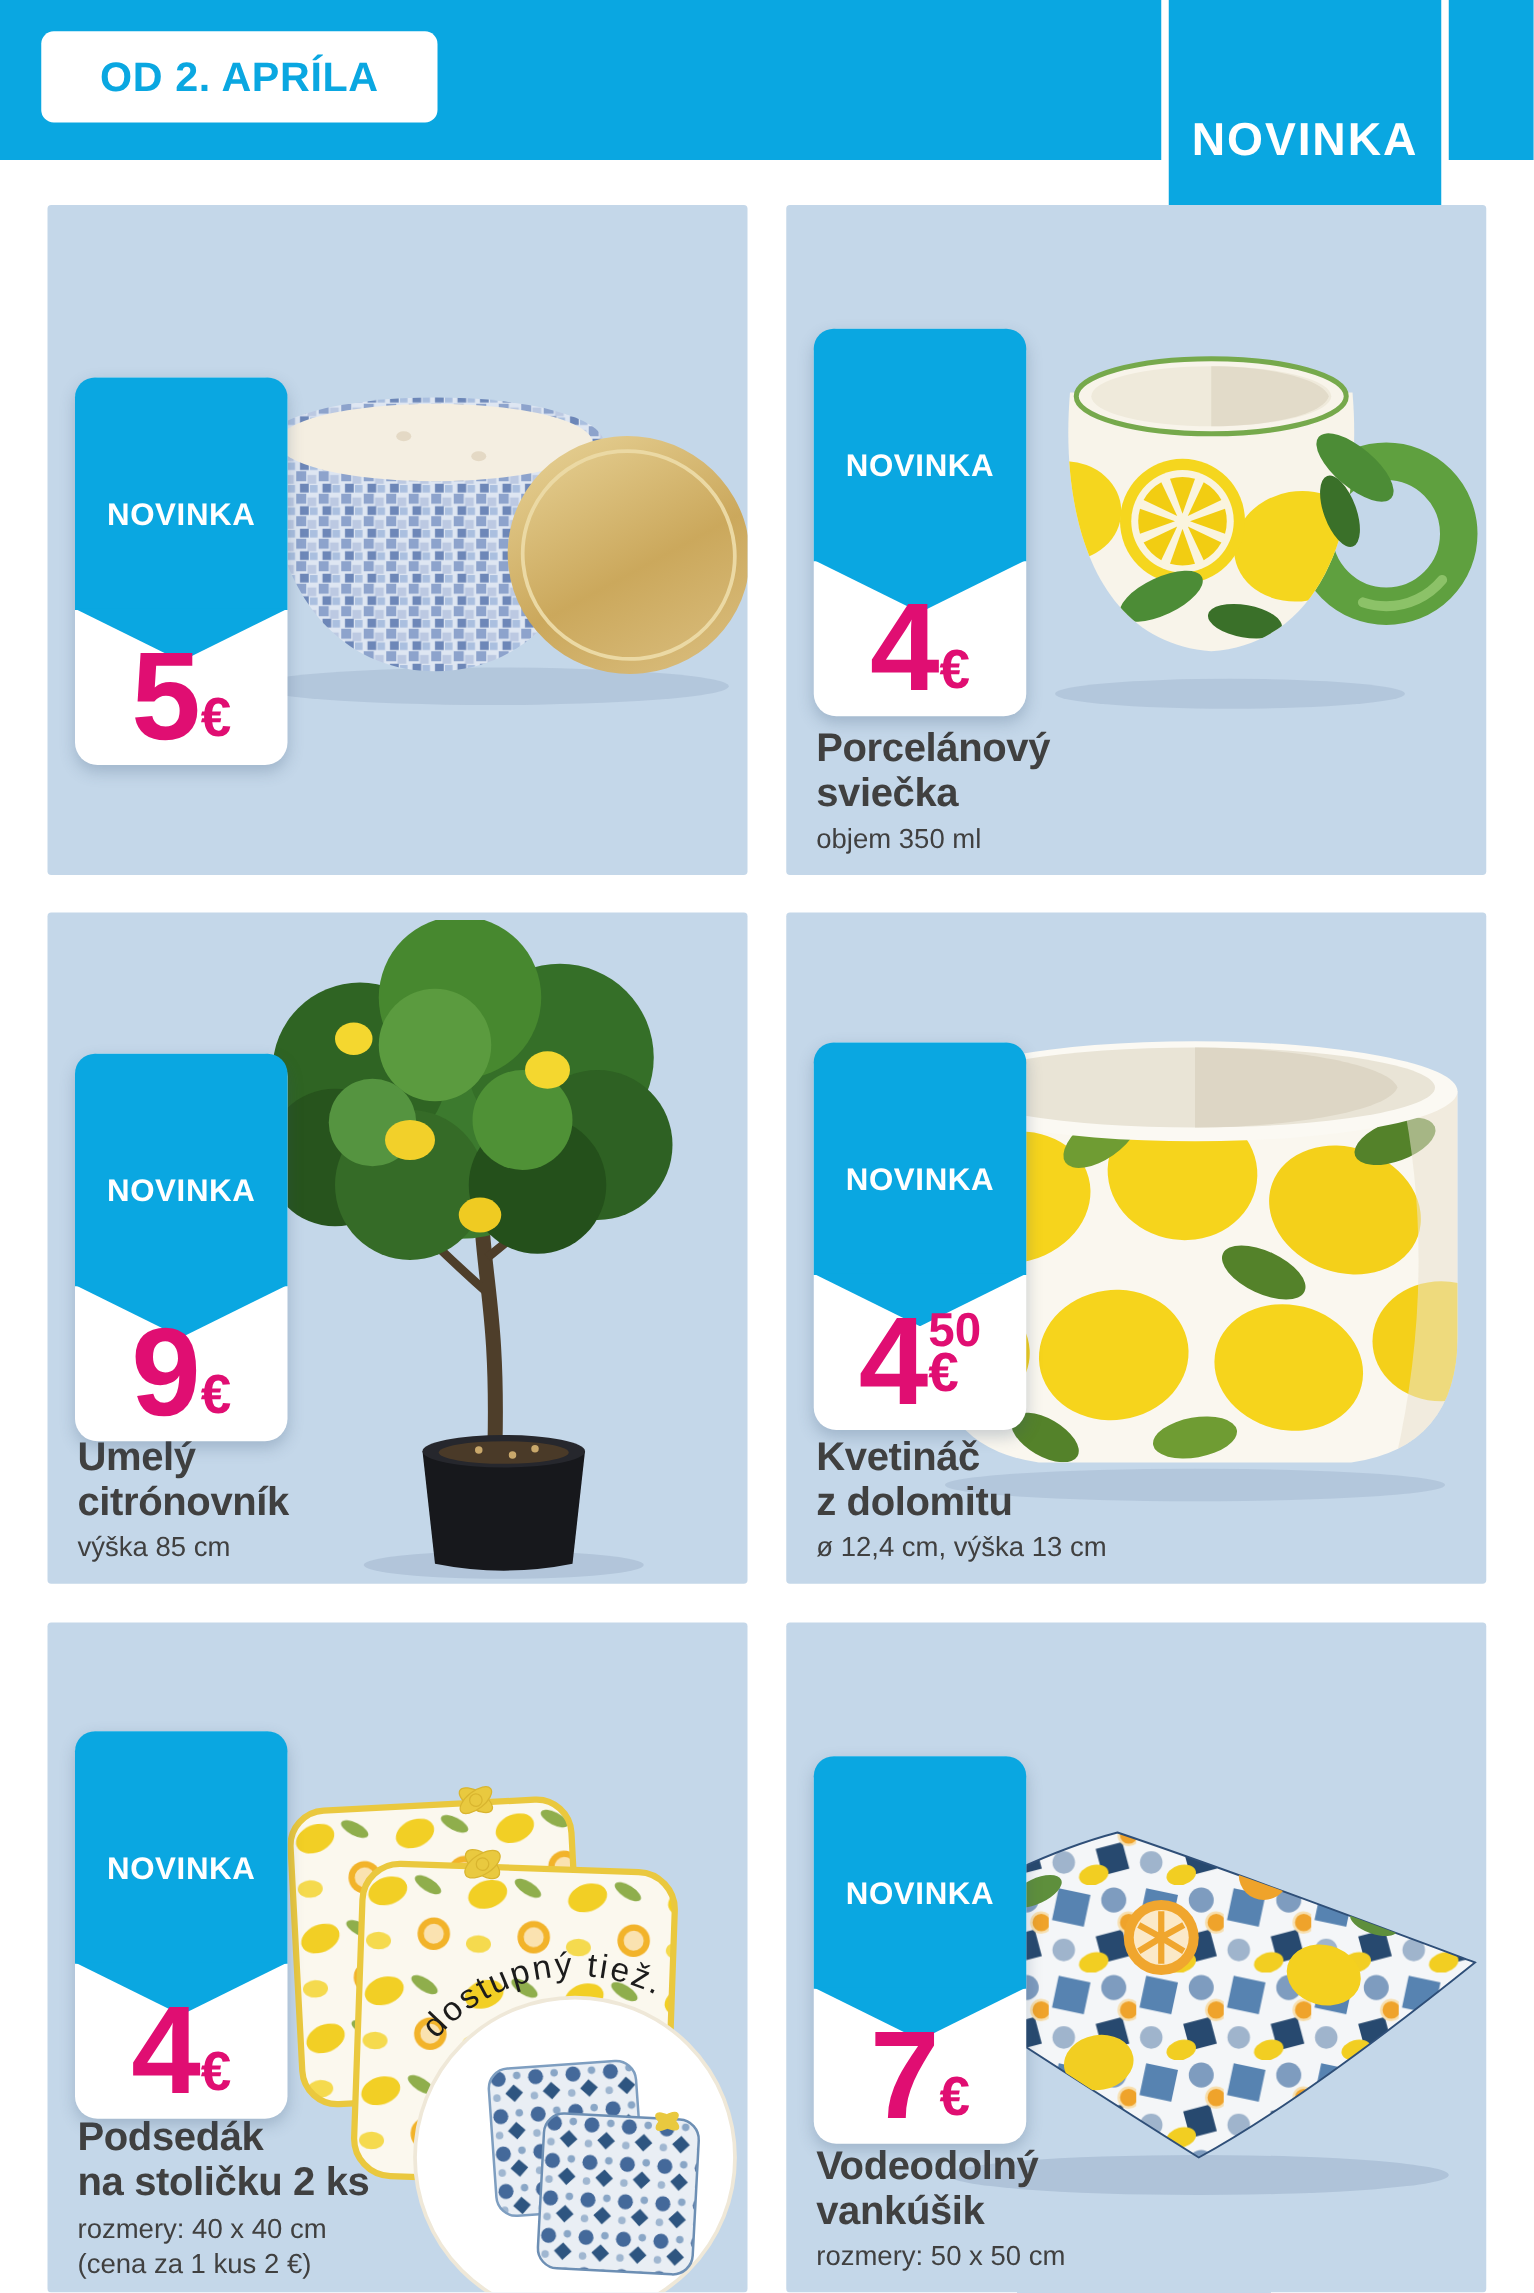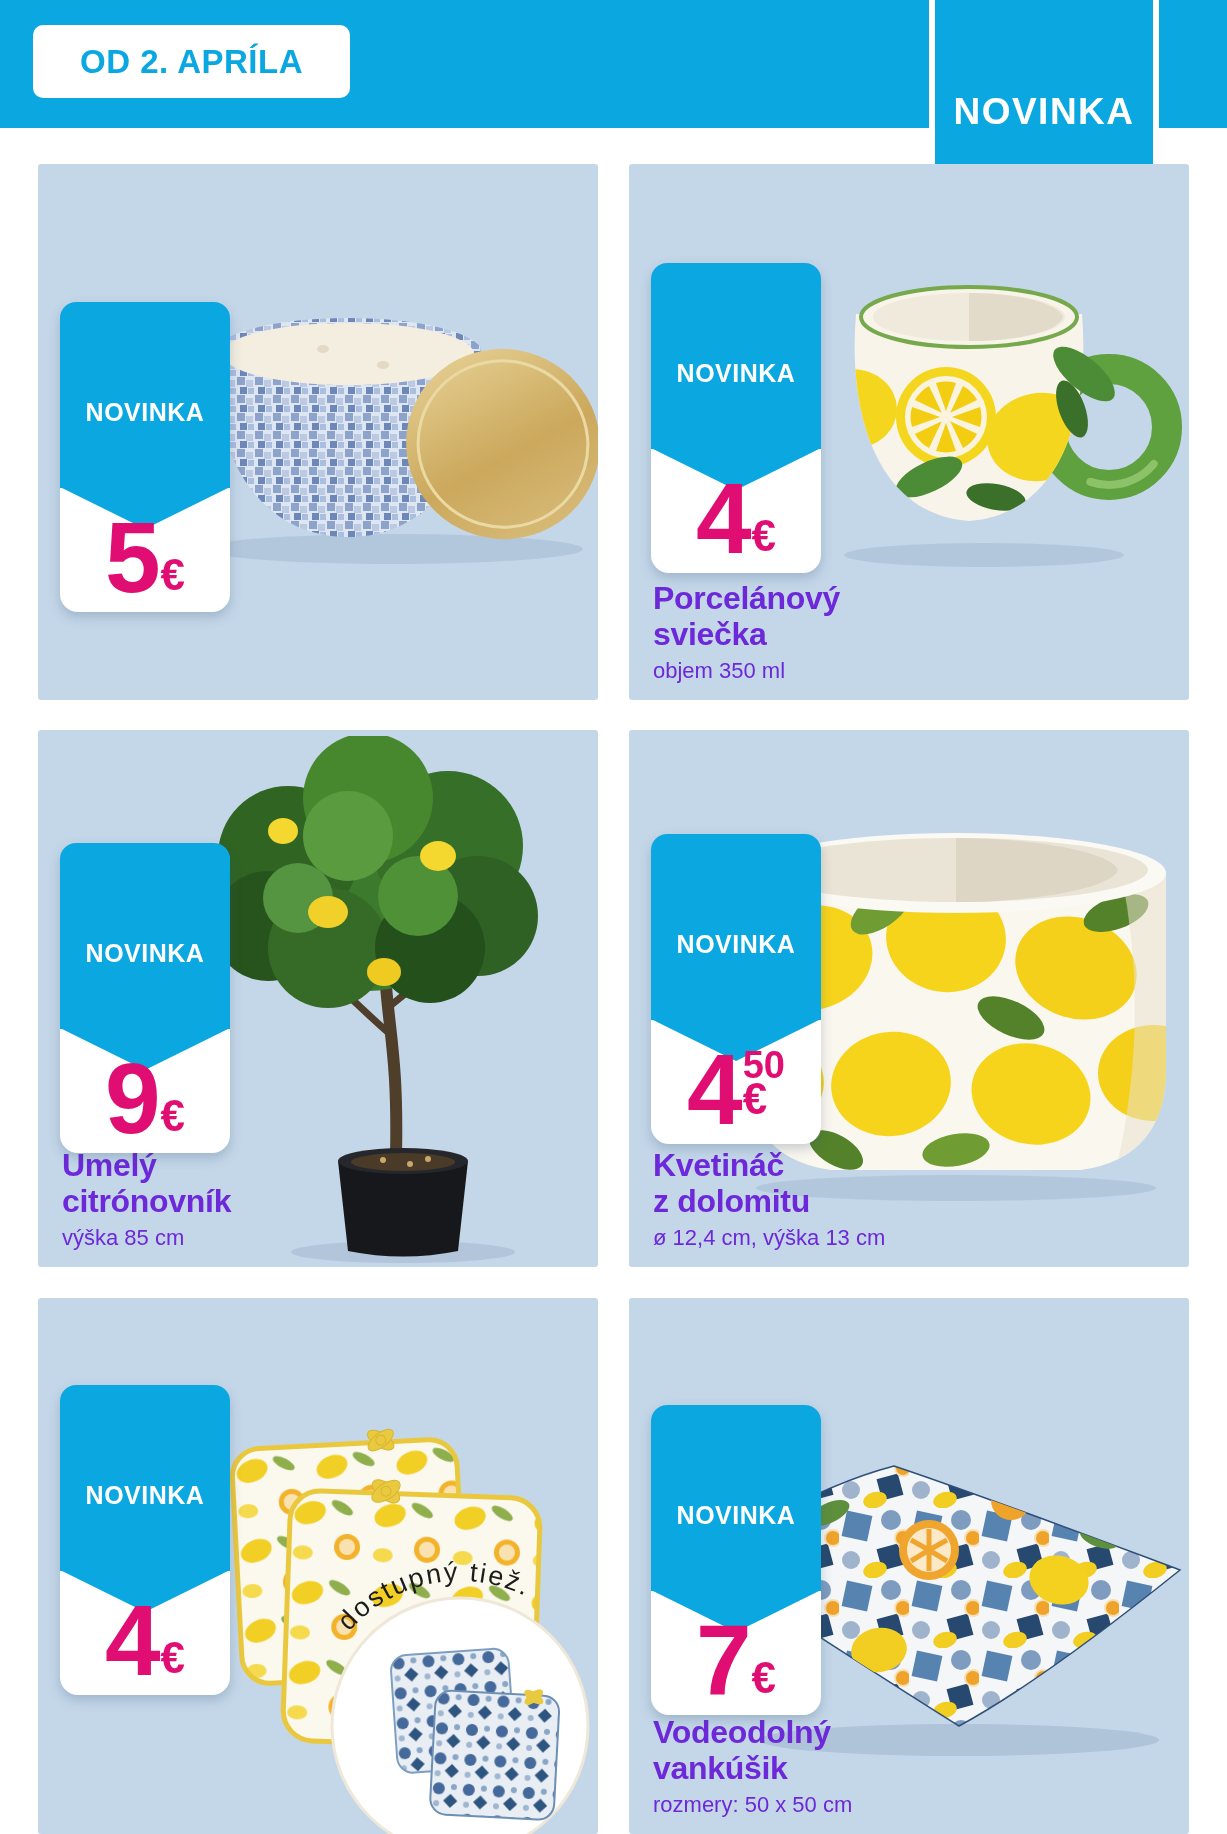--- a/index.html
+++ b/index.html
@@ -46,21 +46,21 @@
   }
   .price-main{font-size:100px;line-height:.78;letter-spacing:-3px;}
   .price-side{display:flex;flex-direction:column;align-items:flex-start;
     justify-content:flex-end;margin-left:3px;}
   .price-cents{font-size:38px;line-height:.8;}
   .price-cents:empty{display:none;}
   .price-cur{font-size:44px;line-height:.85;margin-bottom:3px;}
   .has-cents .price-side{justify-content:flex-start;height:78px;}
   .has-cents .price-cur{margin-bottom:0;}
   
-  .pt{position:absolute;left:24px;bottom:14px;z-index:2;color:#6d28d9;}
+  .pt{position:absolute;left:24px;bottom:14px;z-index:2;color:#404040;}
   .pt-title{font-weight:bold;font-size:32px;line-height:1.12;letter-spacing:-.3px;}
   .pt-detail{font-size:22px;line-height:1.3;margin-top:5px;}
   .pt-detail2{font-size:22px;line-height:1.3;}
   #card5 .pt{bottom:8px;}
 </style>
 </head>
 <body>
 
 <div class="topbar"></div>
 <div class="datebox">
@@ -343,20 +343,26 @@
       <polygon points="0,0 170,0 85,42" fill="#0AA7E1"></polygon>
     </svg>
     <div class="price">
       <span class="price-main">4</span>
       <span class="price-side">
 
         <span class="price-cur">€</span>
       </span>
     </div>
   </div>
+  <div class="pt">
+    <div class="pt-title">Podsedák</div>
+    <div class="pt-title">na stoličku 2 ks</div>
+    <div class="pt-detail">rozmery: 40 x 40 cm</div>
+    <div class="pt-detail2">(cena za 1 kus 2 €)</div>
+  </div>
 </div>
 
 <div class="card" id="card6">
   <svg class="art" style="left:0;top:0;" width="560" height="536" viewBox="0 0 560 536">
     <defs>
       <pattern id="tilepat" width="70" height="70" patternUnits="userSpaceOnUse">
         <rect width="70" height="70" fill="#F4F6F8"></rect>
         <rect x="5" y="5" width="26" height="26" fill="#3C6EA5" opacity="0.85" transform="rotate(12 18 18)"></rect>
         <rect x="40" y="38" width="22" height="22" fill="#27496F" transform="rotate(-15 51 49)"></rect>
         <circle cx="52" cy="12" r="10" fill="#7E9CBF"></circle>

